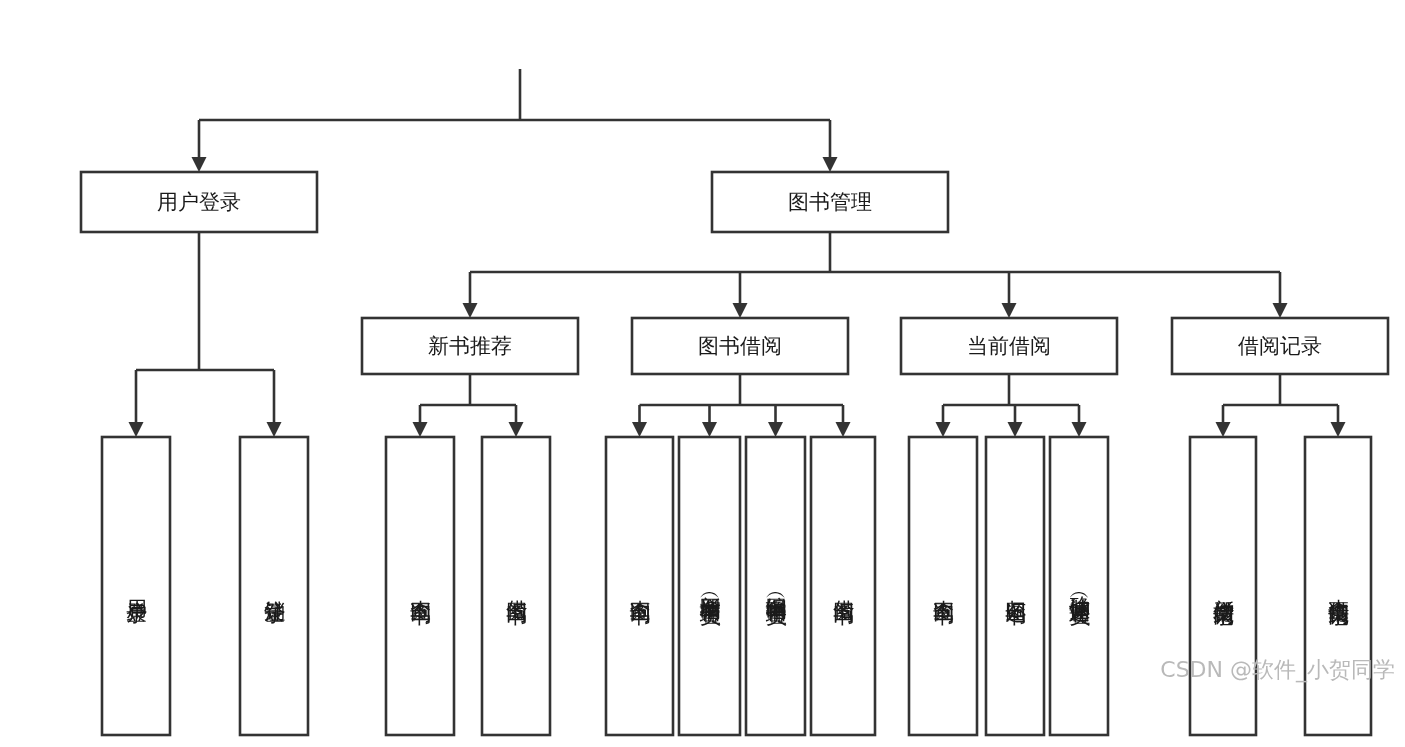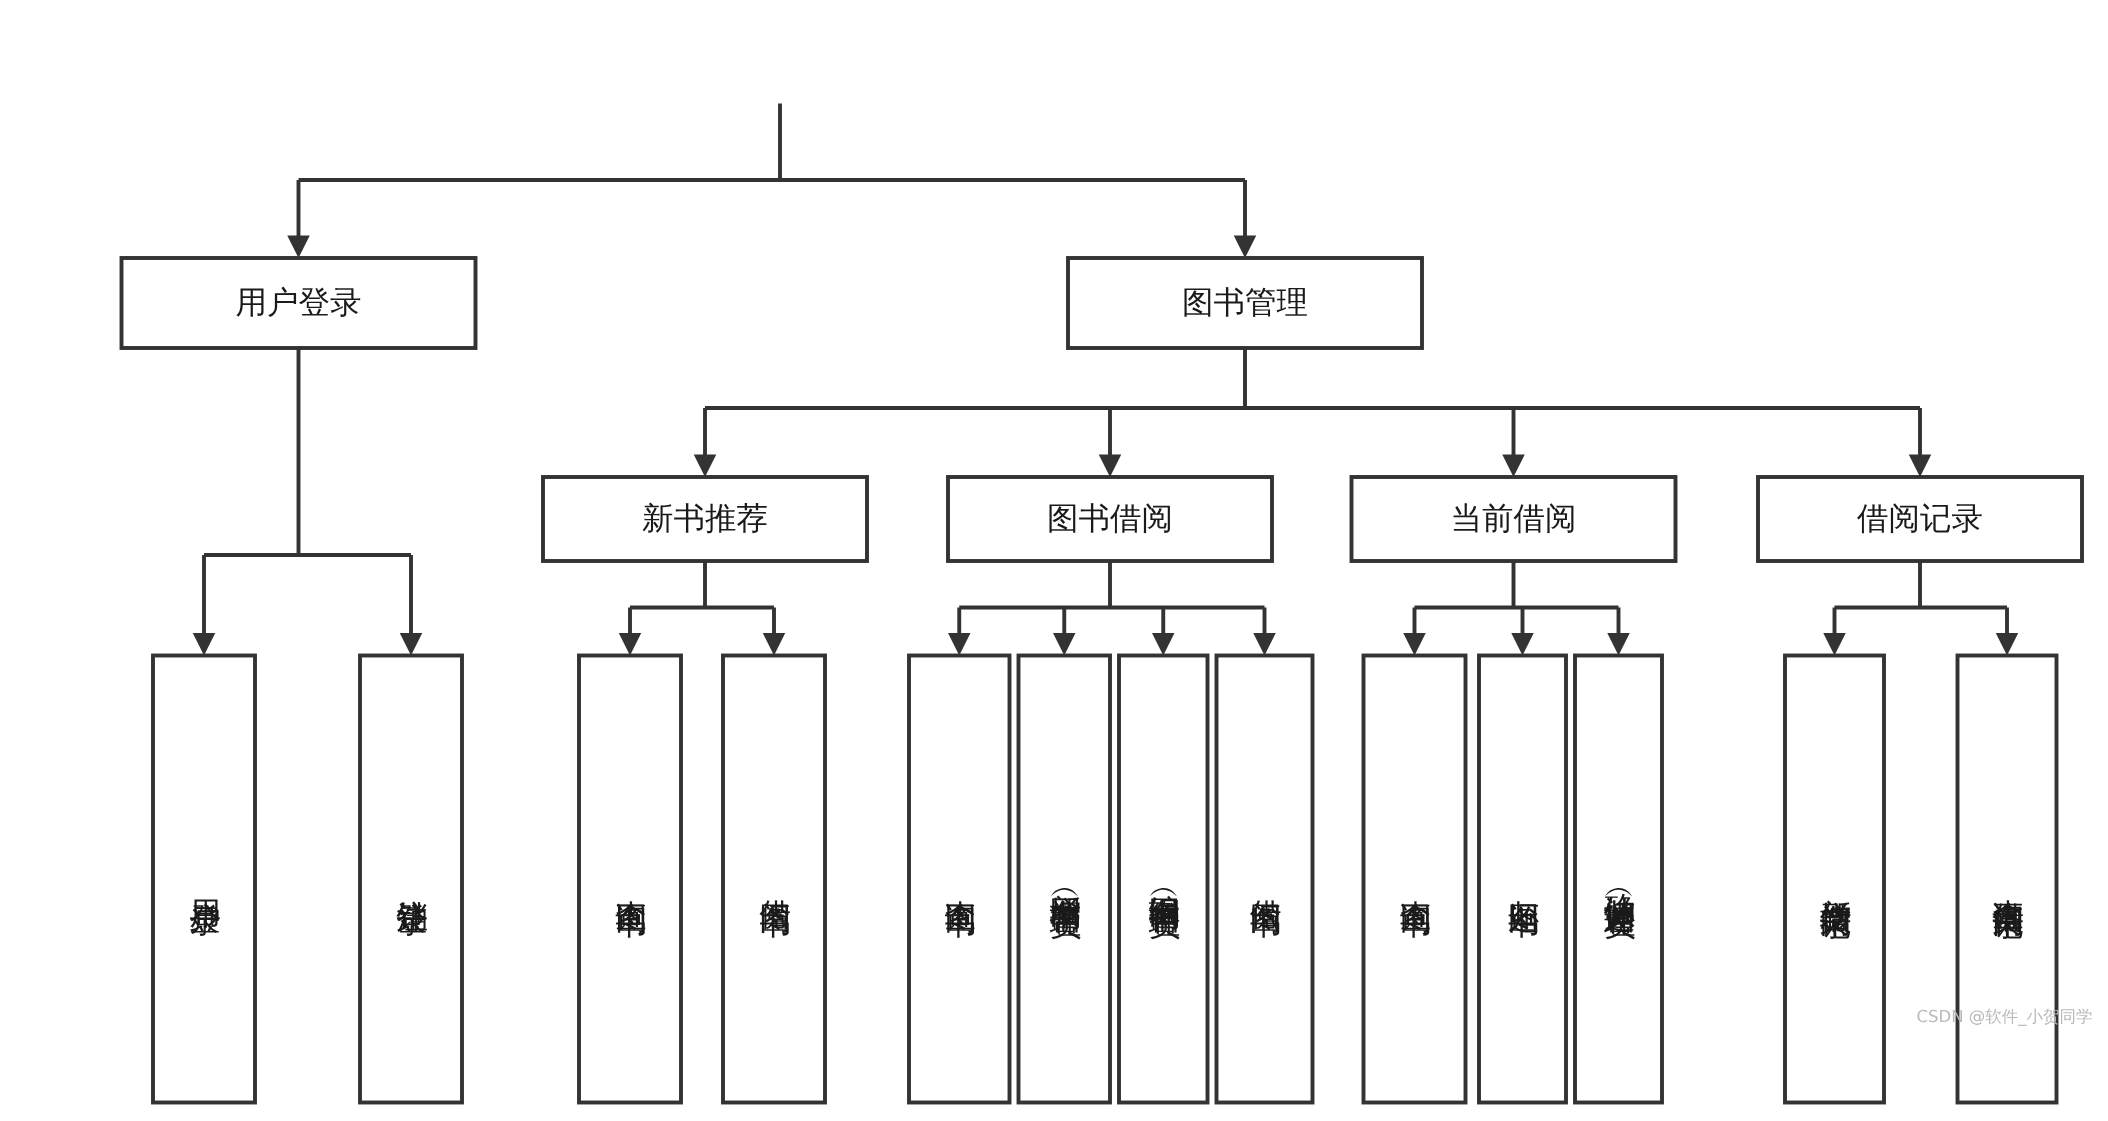--- a/index.html
+++ b/index.html
@@ -57,21 +57,21 @@
     letter-spacing: 1.5px;
     text-align: center;
     white-space: nowrap;
     pointer-events: none;
   }
   .watermark {
     position: absolute;
     right: 10px;
     bottom: 6px;
     font-family: "DejaVu Sans", "Liberation Sans", sans-serif;
-    font-size: 11px;
+    font-size: 22px;
     color: #b9b9b9;
     white-space: nowrap;
   }
 </style>
 </head>
 <body>
 
 <div id="diagram-root">
 
   <svg id="tree-svg" viewBox="0 0 1405 747">

